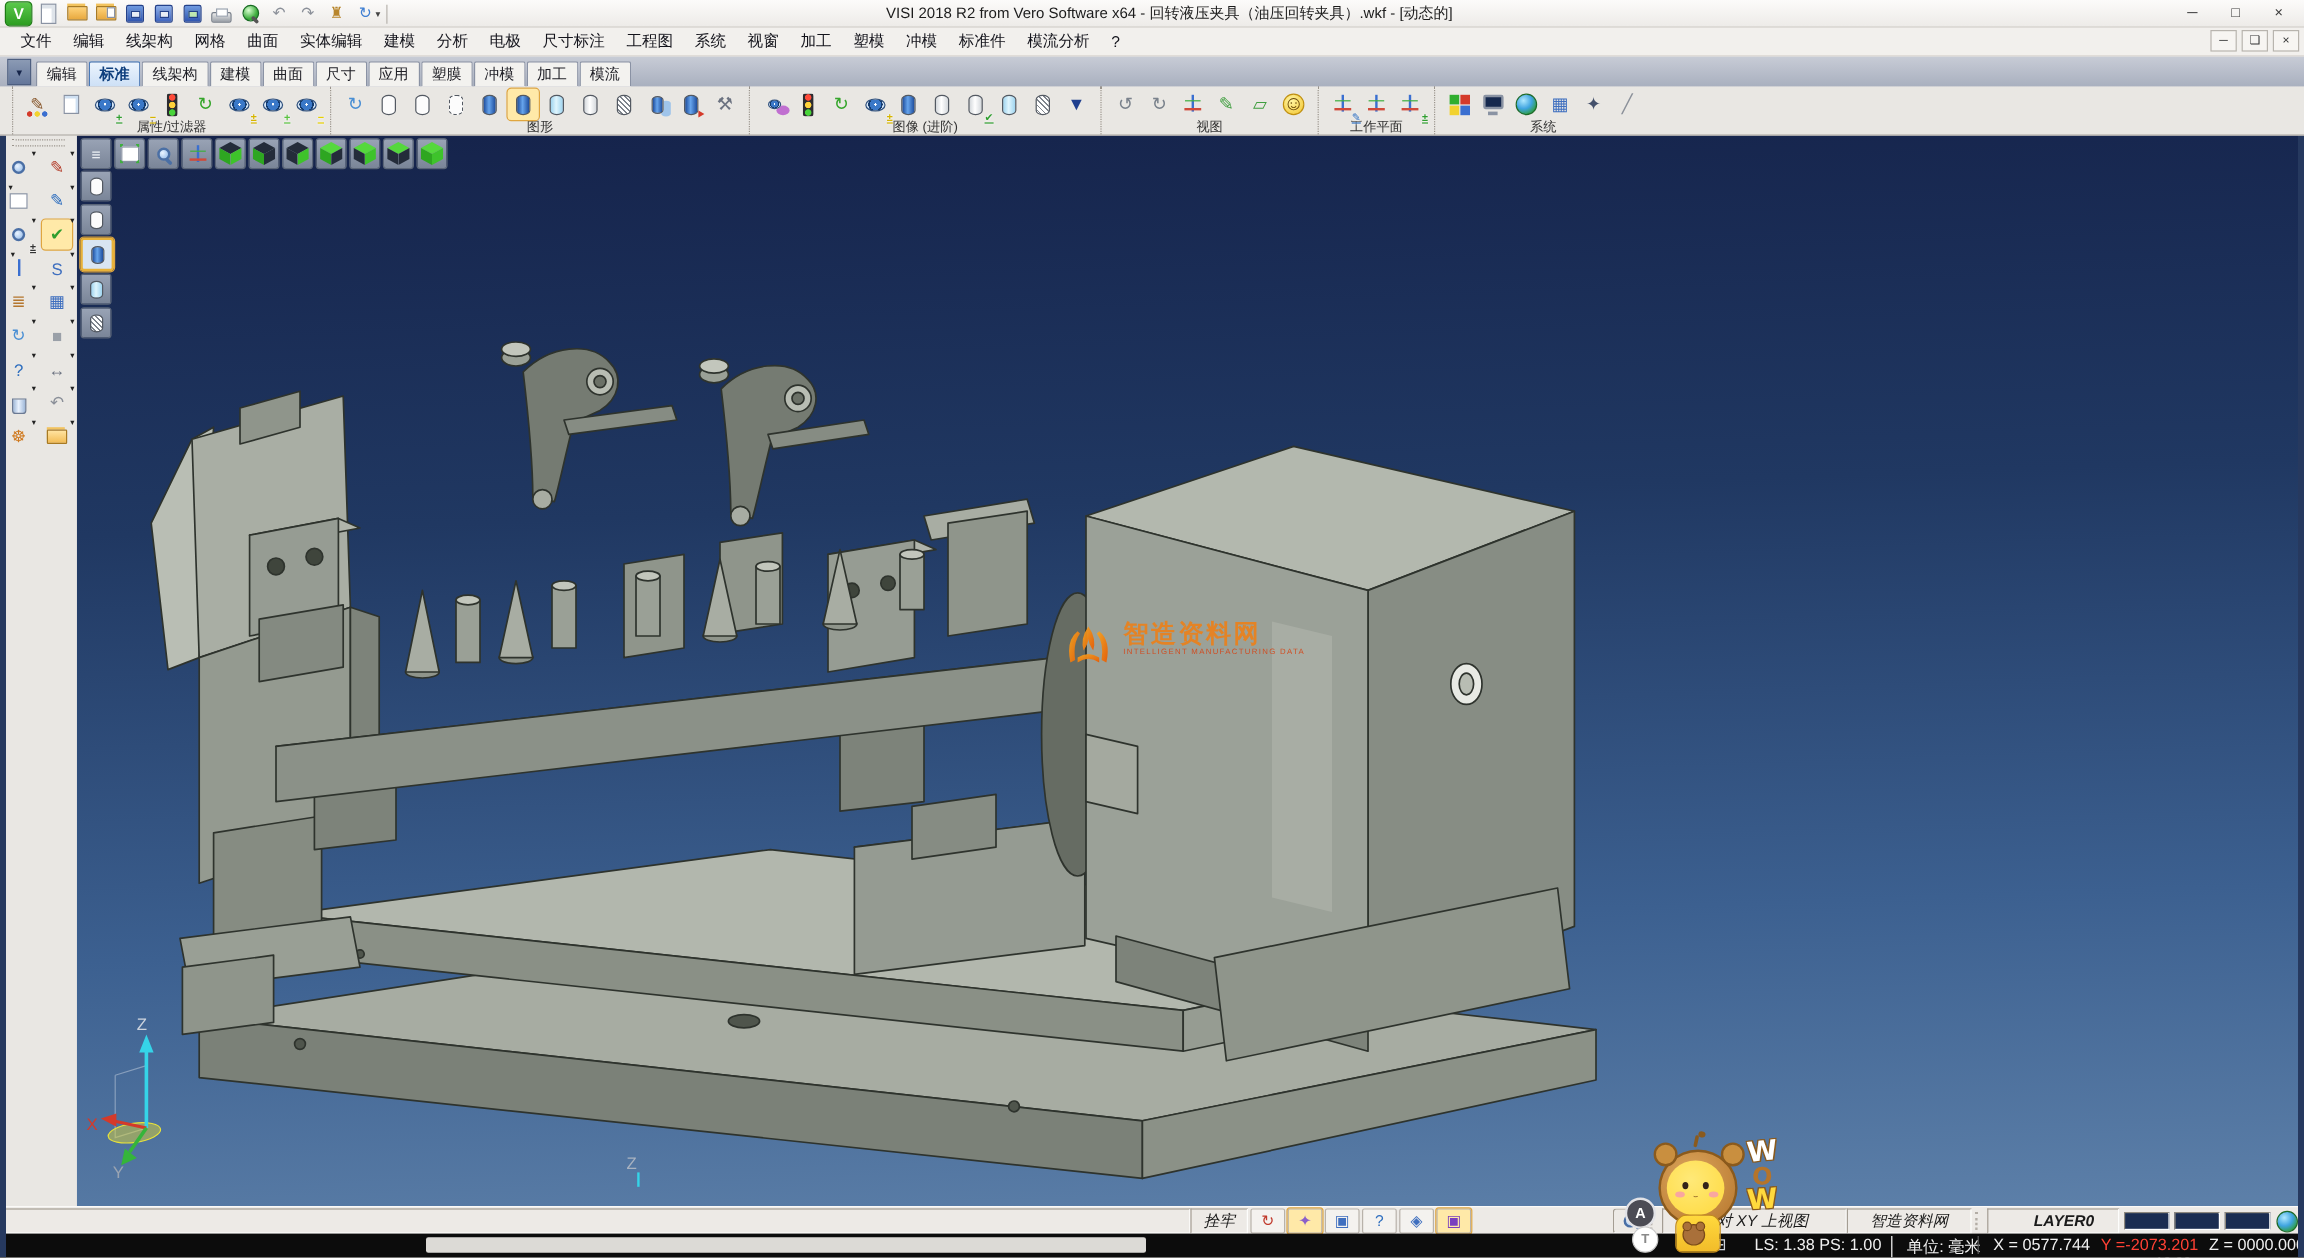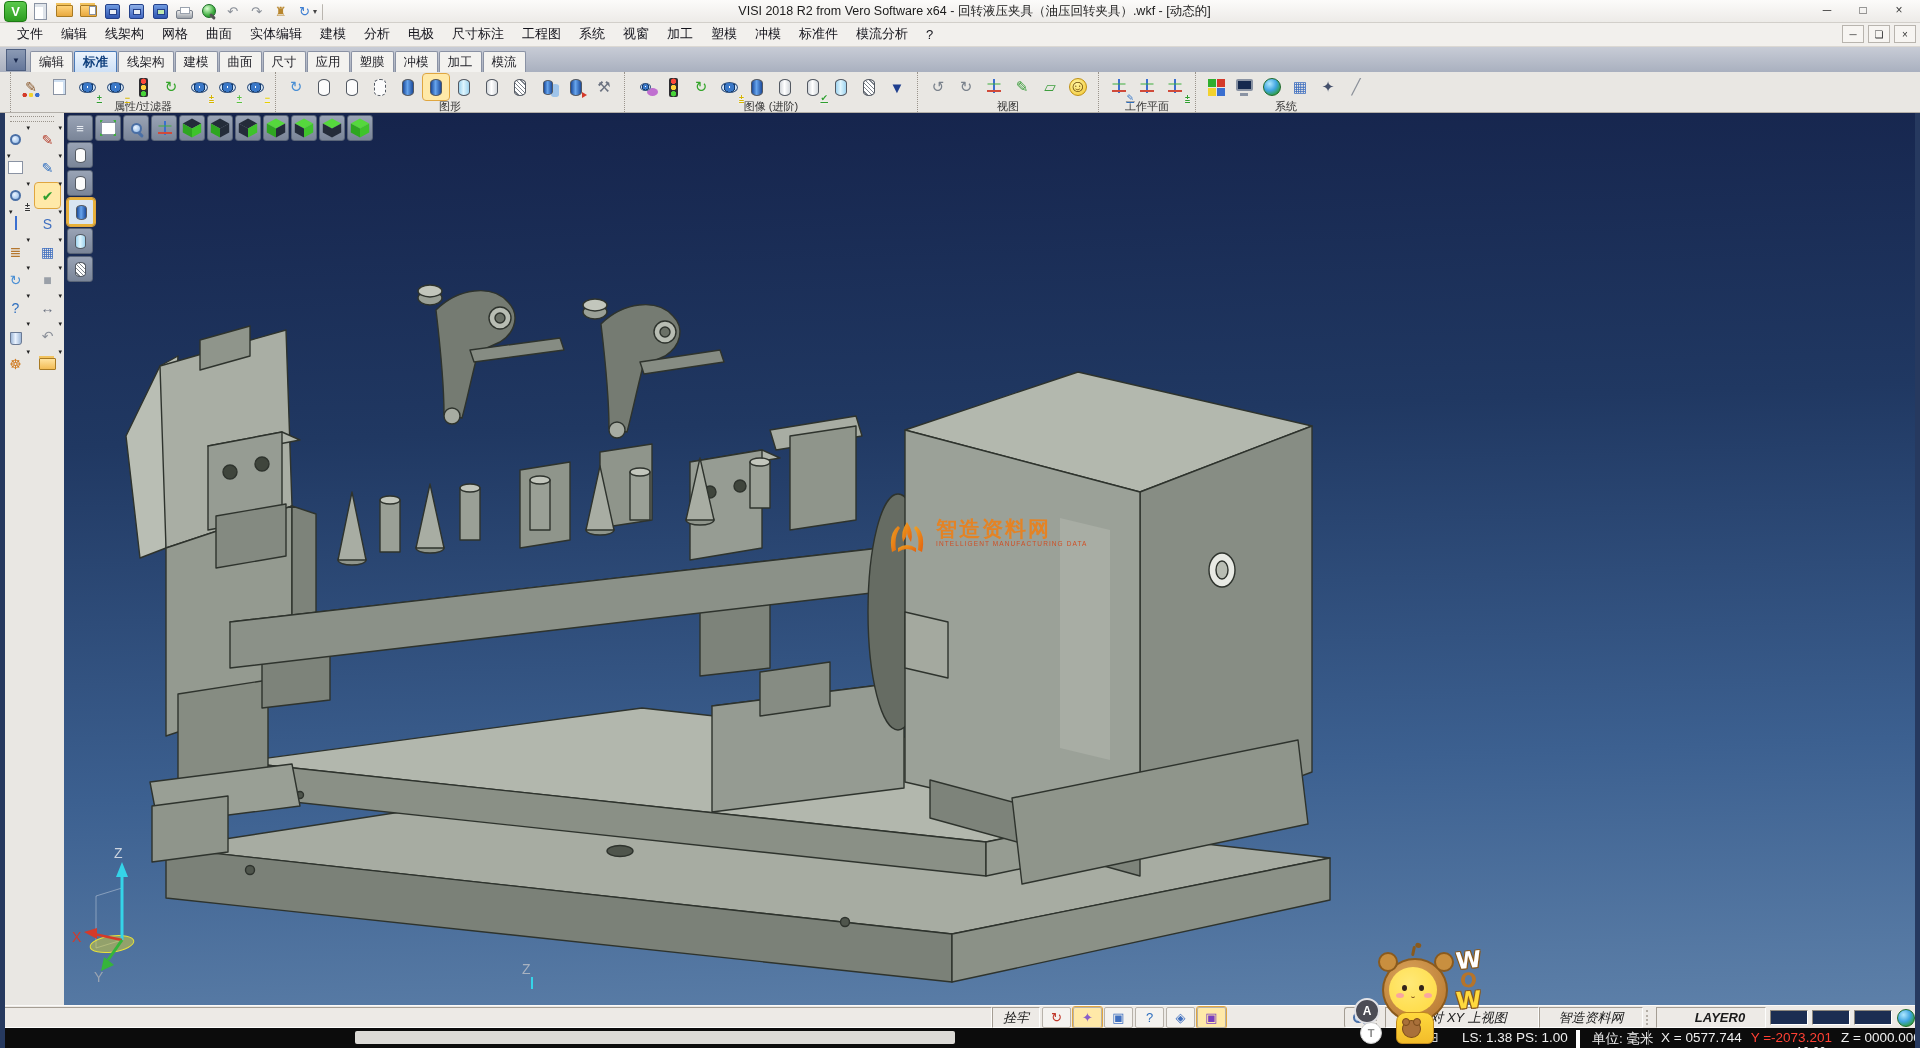--- a/index.html
+++ b/index.html
@@ -146,21 +146,21 @@
   .sbtn{width:27px;height:19px;font-size:13px;border:1px solid #b8b2aa;background:#f4f2ef;border-radius:2px;margin-left:2px;}
   .sbtn.selected{background:#ffe9a8;outline:1px solid #e0a63f;}
   .dots{width:5px;height:15px;border-left:2px dotted #b3ada5;margin:0 3px;}
   .layer-seg{font-weight:bold;}
   .swatch{width:36px;height:13px;border:1px solid;border-color:#8e887e #ffffff #ffffff #8e887e;margin-left:4px;}
   .mag-seg{width:26px;}
   .statusB{position:absolute;left:0;right:0;top:1028px;height:20px;background:#0c0c0c;color:#efefef;font-size:13.5px;z-index:10;}
   .b-strip{position:absolute;left:355px;top:3px;width:600px;height:13px;background:#dcdad6;border-radius:2px;}
   .b-grid{position:absolute;left:1424px;top:2px;width:18px;height:15px;color:#cfd4dc;font-size:14px;line-height:15px;text-align:center;}
   .b-ls{position:absolute;left:1462px;top:2px;}
-  .b-units{position:absolute;left:1576px;top:2px;border-left:4px solid #ffffff;padding-left:12px;}
+  .b-units{position:absolute;left:1576px;top:2px;border-left:1px solid #ffffff;padding-left:12px;}
   .b-coords{position:absolute;left:1648px;top:2px;border-left:1px solid #5a5a5a;padding-left:12px;display:flex;gap:9px;white-space:nowrap;}
   .b-coords .y{color:#ff4134;}
   .b-partial{position:absolute;left:1796px;top:17px;font-size:12px;color:#e8e8e8;}
   
   .mascot{position:absolute;left:1368px;top:950px;width:130px;height:98px;z-index:40;pointer-events:none;}
   .m-badgeA{position:absolute;left:-14px;top:48px;width:22px;height:22px;border-radius:50%;background:#4c4c55;border:2px solid #e2e2e6;
       color:#fff;font-size:12px;font-weight:bold;display:flex;align-items:center;justify-content:center;}
   .m-shirt{position:absolute;left:-8px;top:72px;width:20px;height:20px;border-radius:50%;background:#fff;border:1px solid #c9c9c9;
       color:#8a8a8a;font-size:11px;font-weight:bold;display:flex;align-items:center;justify-content:center;}
   .m-hood{position:absolute;left:14px;top:8px;width:62px;height:60px;border-radius:50%;

